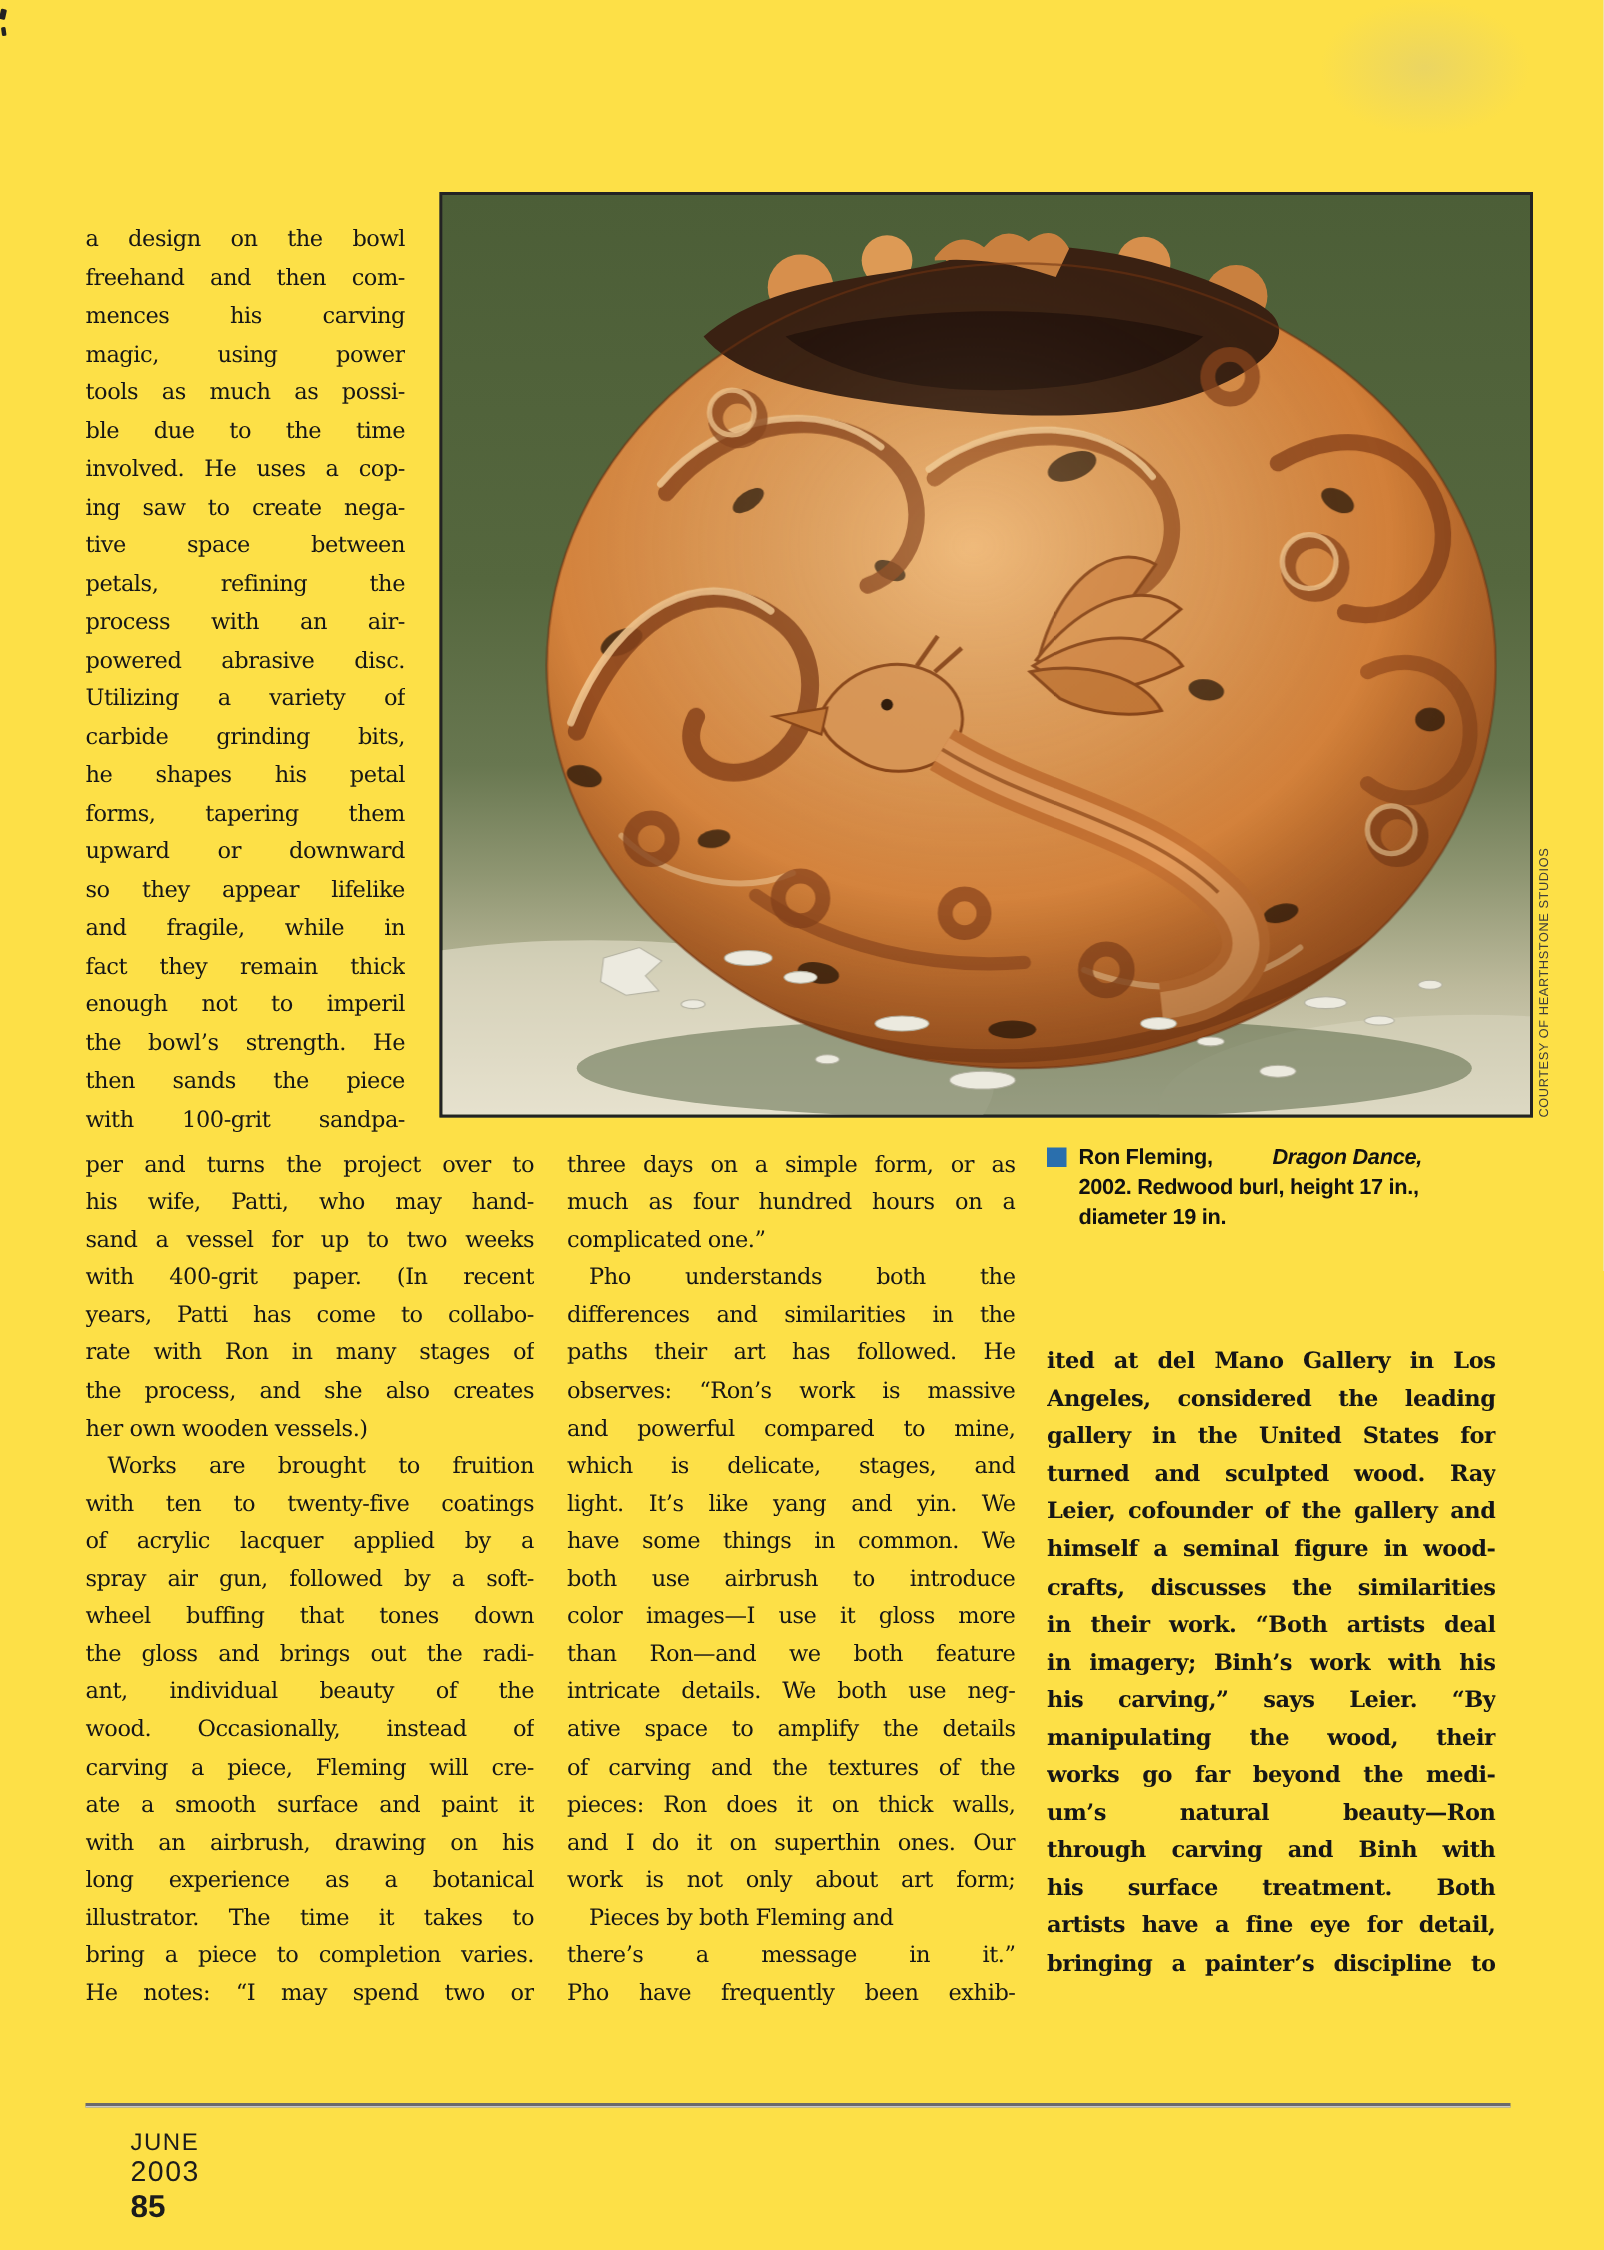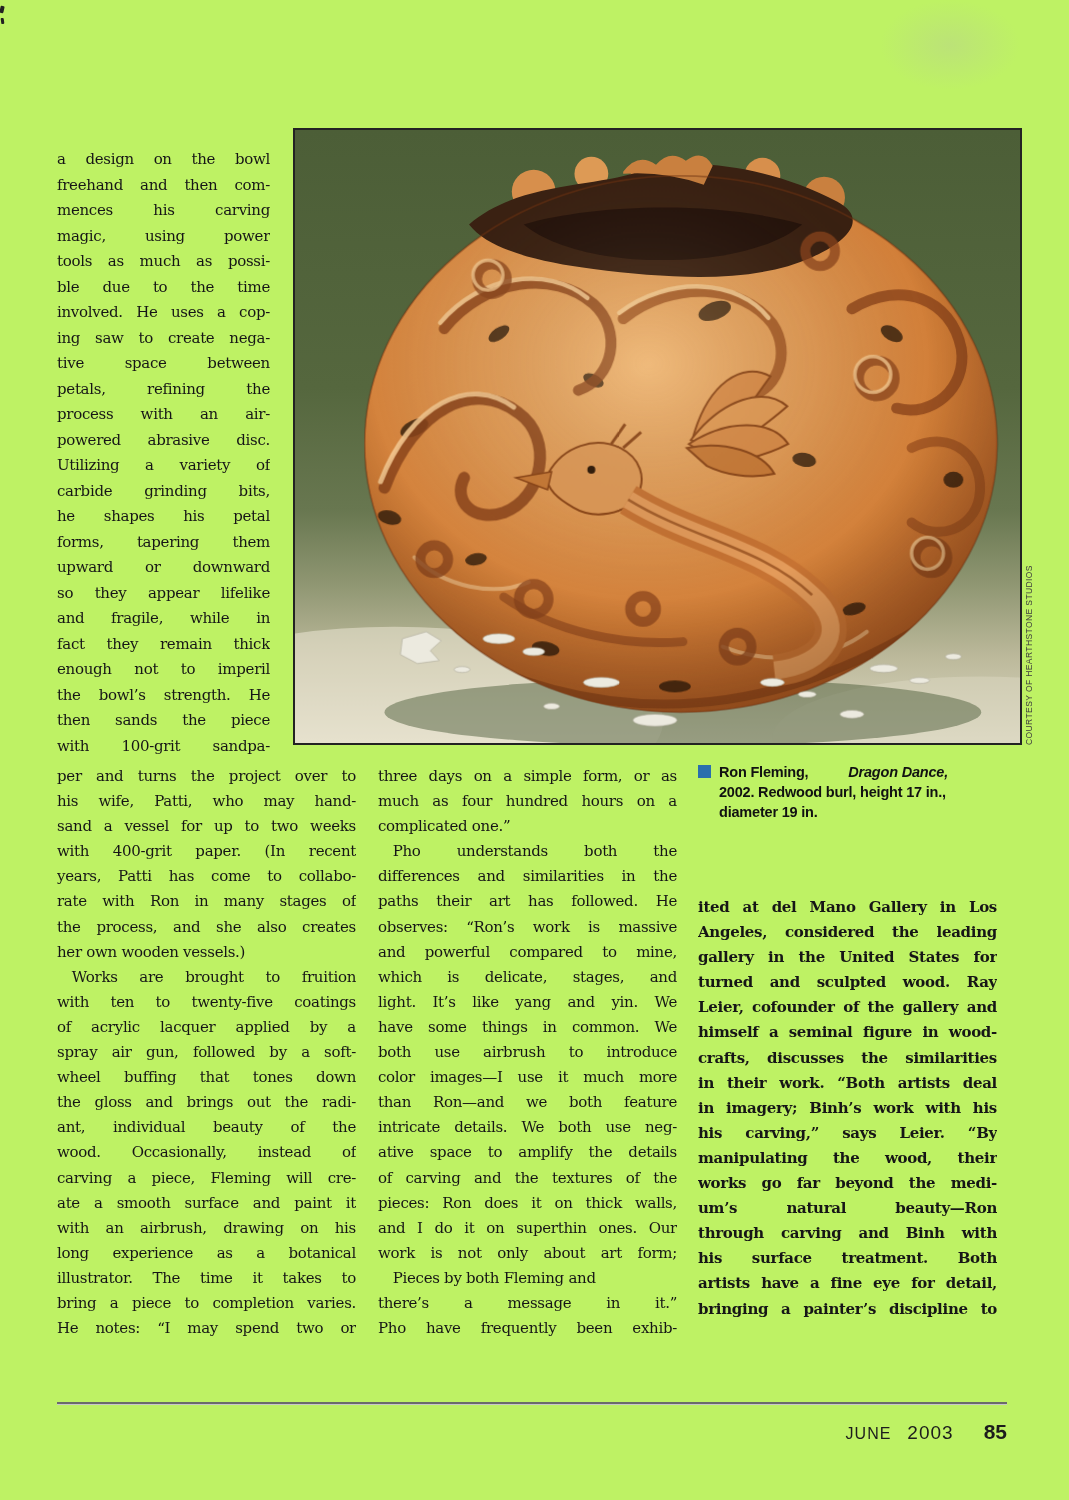--- a/index.html
+++ b/index.html
@@ -1,19 +1,19 @@
 <!DOCTYPE html>
 <html><head>
 <meta charset="utf-8">
 <style>
   html,body{margin:0;padding:0;background:#e8e8e8;}
   .page{
     position:relative;
     width:1069px;height:1500px;
-    background:#bef264;
+    background:#fde047;
     overflow:hidden;
     font-family:"DejaVu Serif",serif;
     color:#161616;
   }
   
   .col{position:absolute;}
   .col .line{
     font-size:15px;
     letter-spacing:-0.3px;
     text-align:justify;
@@ -60,21 +60,21 @@
   }
   .cap-text .i{font-style:italic;margin-left:36px;}
   
   .footer-rule{
     position:absolute;left:57px;top:1402px;width:950px;height:2px;
     background:#6b6b6b;border-bottom:1px solid #c9c9c9;
   }
   .footer{
     position:absolute;left:57px;top:1420px;width:950px;
     display:flex;justify-content:flex-end;align-items:baseline;
-    font-family:"Liberation Sans",sans-serif;color:#1c1c1c;
+    font-family:"Liberation Sans",sans-serif;color:#1c1c1c;flex-direction:column;
   }
   .footer .month{font-size:16px;letter-spacing:1px;margin-right:16px;}
   .footer .year{font-size:19px;letter-spacing:1px;}
   .pagenum{font-size:21px;font-weight:bold;margin-left:30px;letter-spacing:0;}
   
   .artifact{position:absolute;left:0;top:4px;width:10px;height:26px;}
   .artifact i{position:absolute;background:#222;border-radius:1px;}
   .artifact i:nth-child(1){left:0;top:2px;width:4px;height:7px;transform:rotate(12deg);}
   .artifact i:nth-child(2){left:1px;top:14px;width:3px;height:6px;transform:rotate(-8deg);}
   .smudge{
@@ -285,21 +285,21 @@
       <div class="line">complicated one.”</div>
       <div class="line"> Pho understands both the</div>
       <div class="line">differences and similarities in the</div>
       <div class="line">paths their art has followed. He</div>
       <div class="line">observes: “Ron’s work is massive</div>
       <div class="line">and powerful compared to mine,</div>
       <div class="line">which is delicate, stages, and</div>
       <div class="line">light. It’s like yang and yin. We</div>
       <div class="line">have some things in common. We</div>
       <div class="line">both use airbrush to introduce</div>
-      <div class="line">color images—I use it much more</div>
+      <div class="line">color images—I use it gloss more</div>
       <div class="line">than Ron—and we both feature</div>
       <div class="line">intricate details. We both use neg-</div>
       <div class="line">ative space to amplify the details</div>
       <div class="line">of carving and the textures of the</div>
       <div class="line">pieces: Ron does it on thick walls,</div>
       <div class="line">and I do it on superthin ones. Our</div>
       <div class="line">work is not only about art form;</div>
       <div class="line"> Pieces by both Fleming and</div>
       <div class="line">there’s a message in it.”</div>
       <div class="line">Pho have frequently been exhib-</div>

